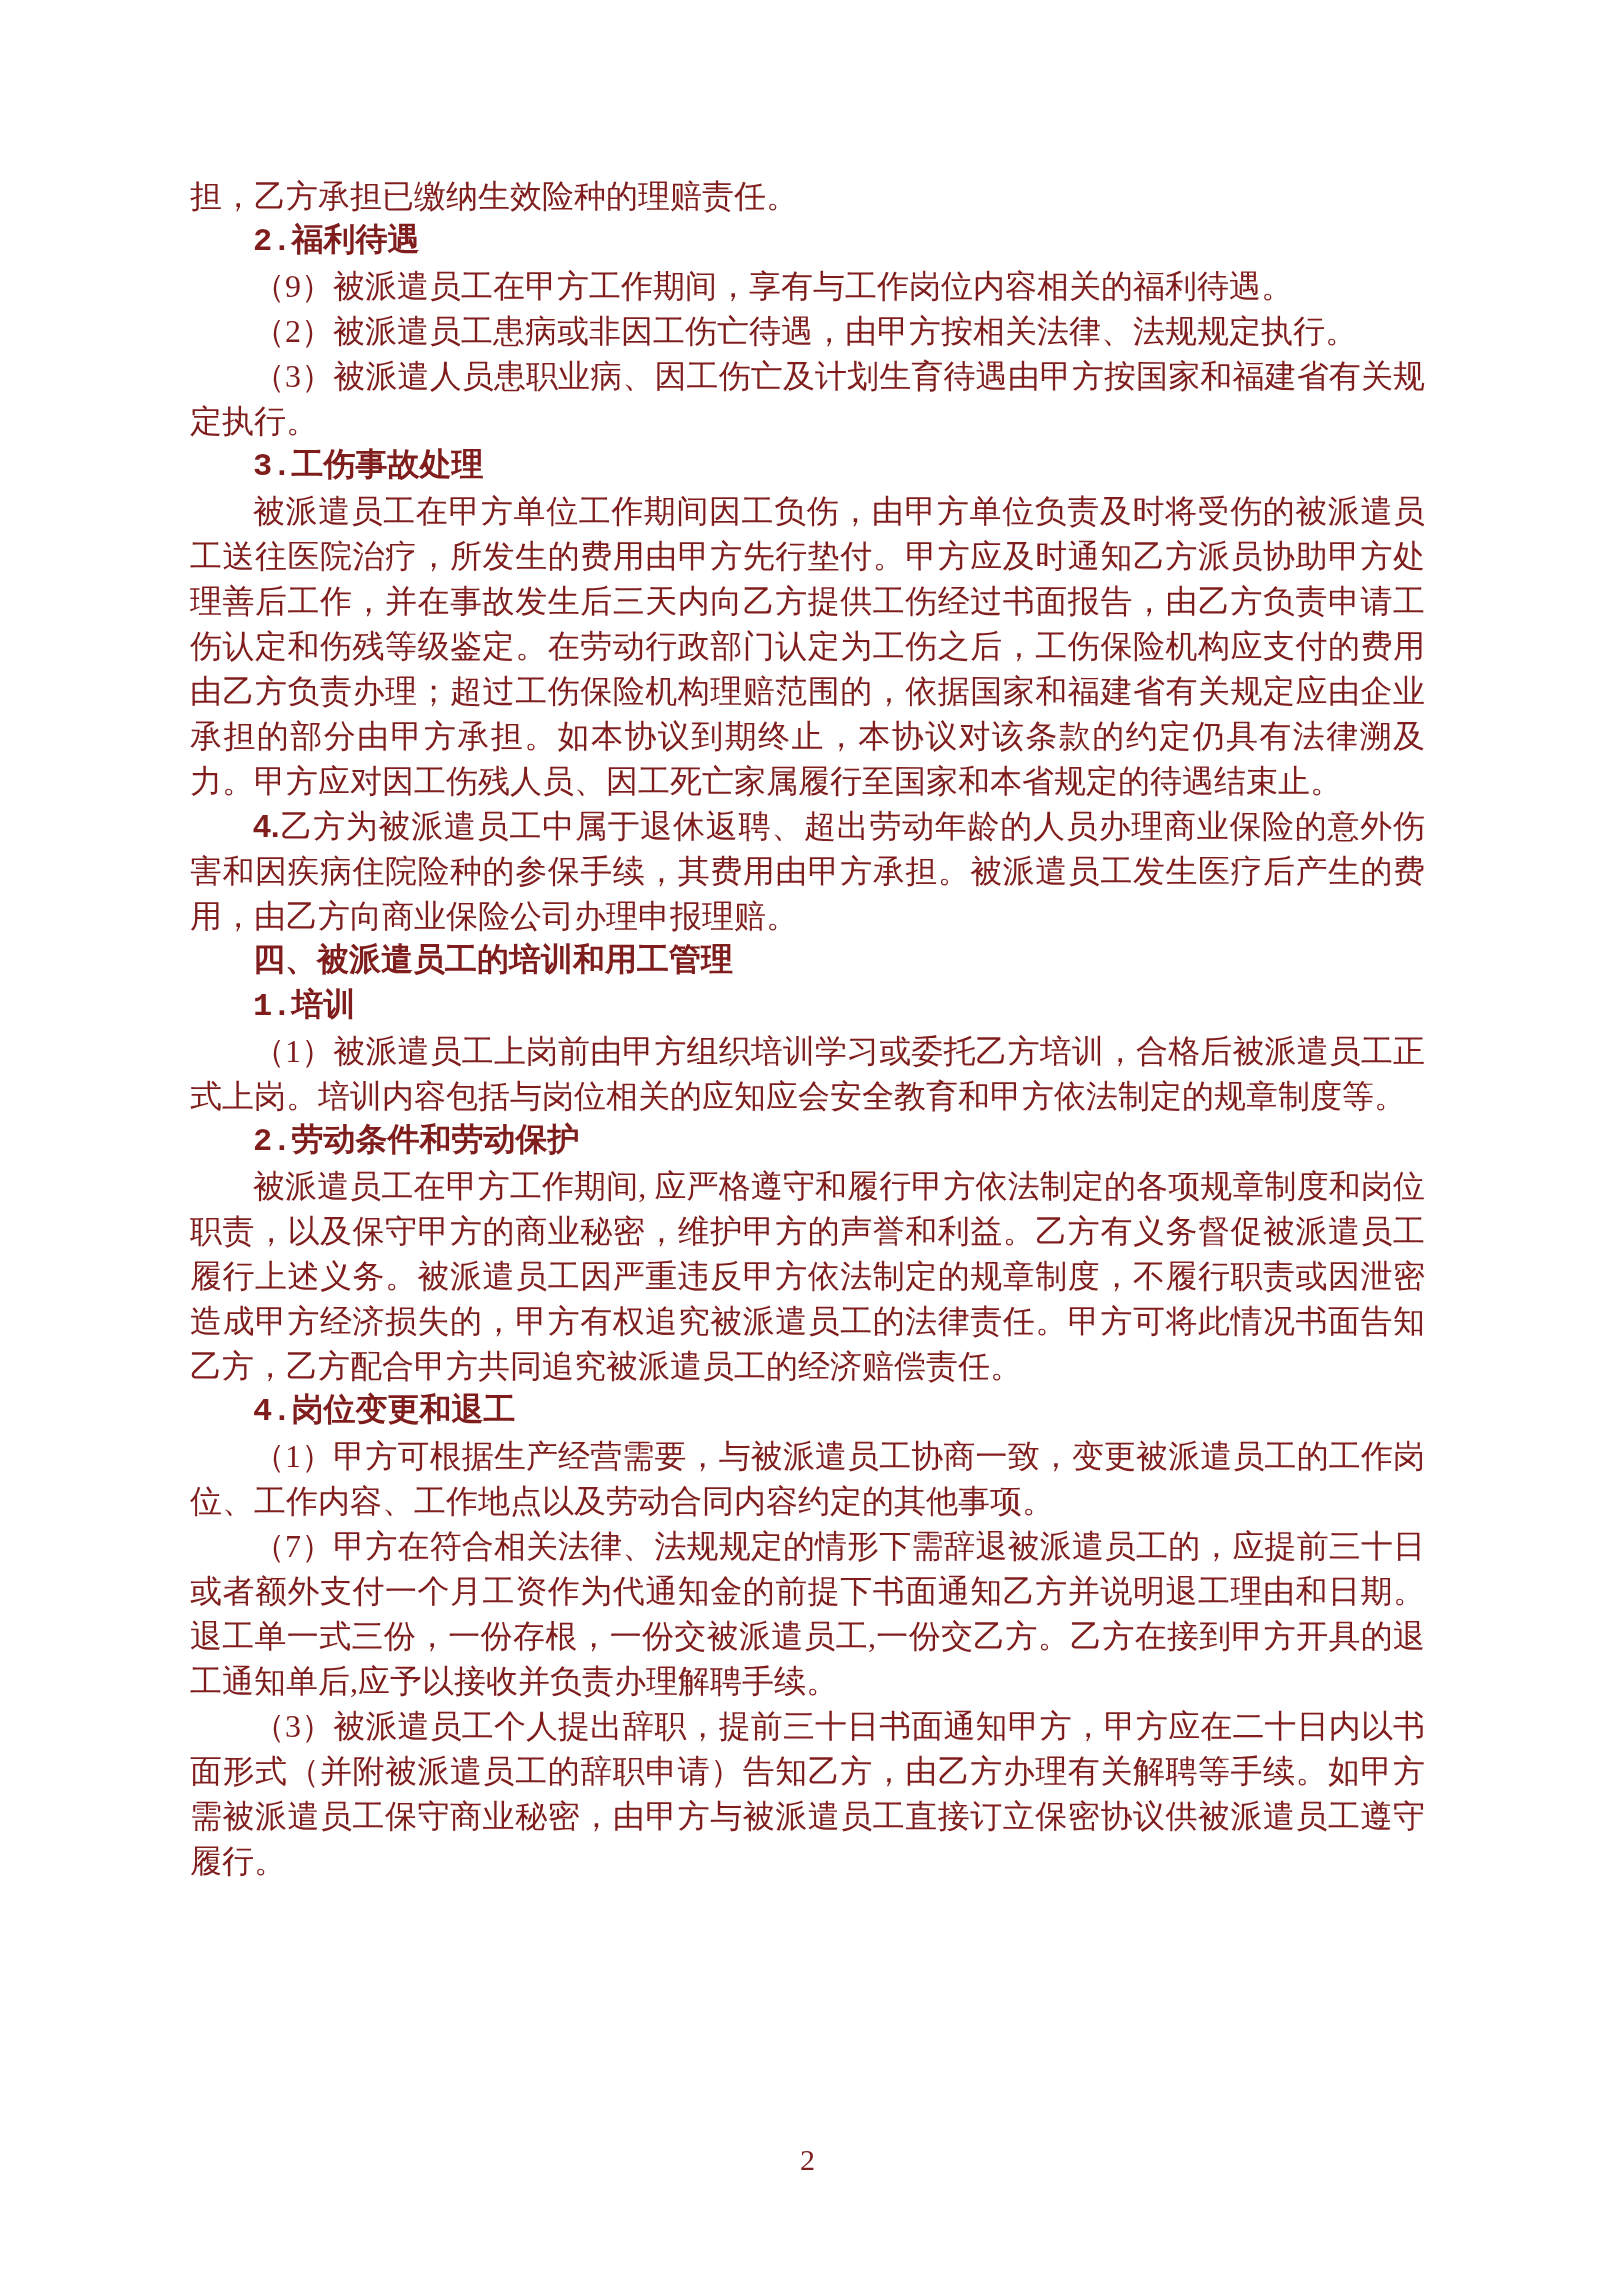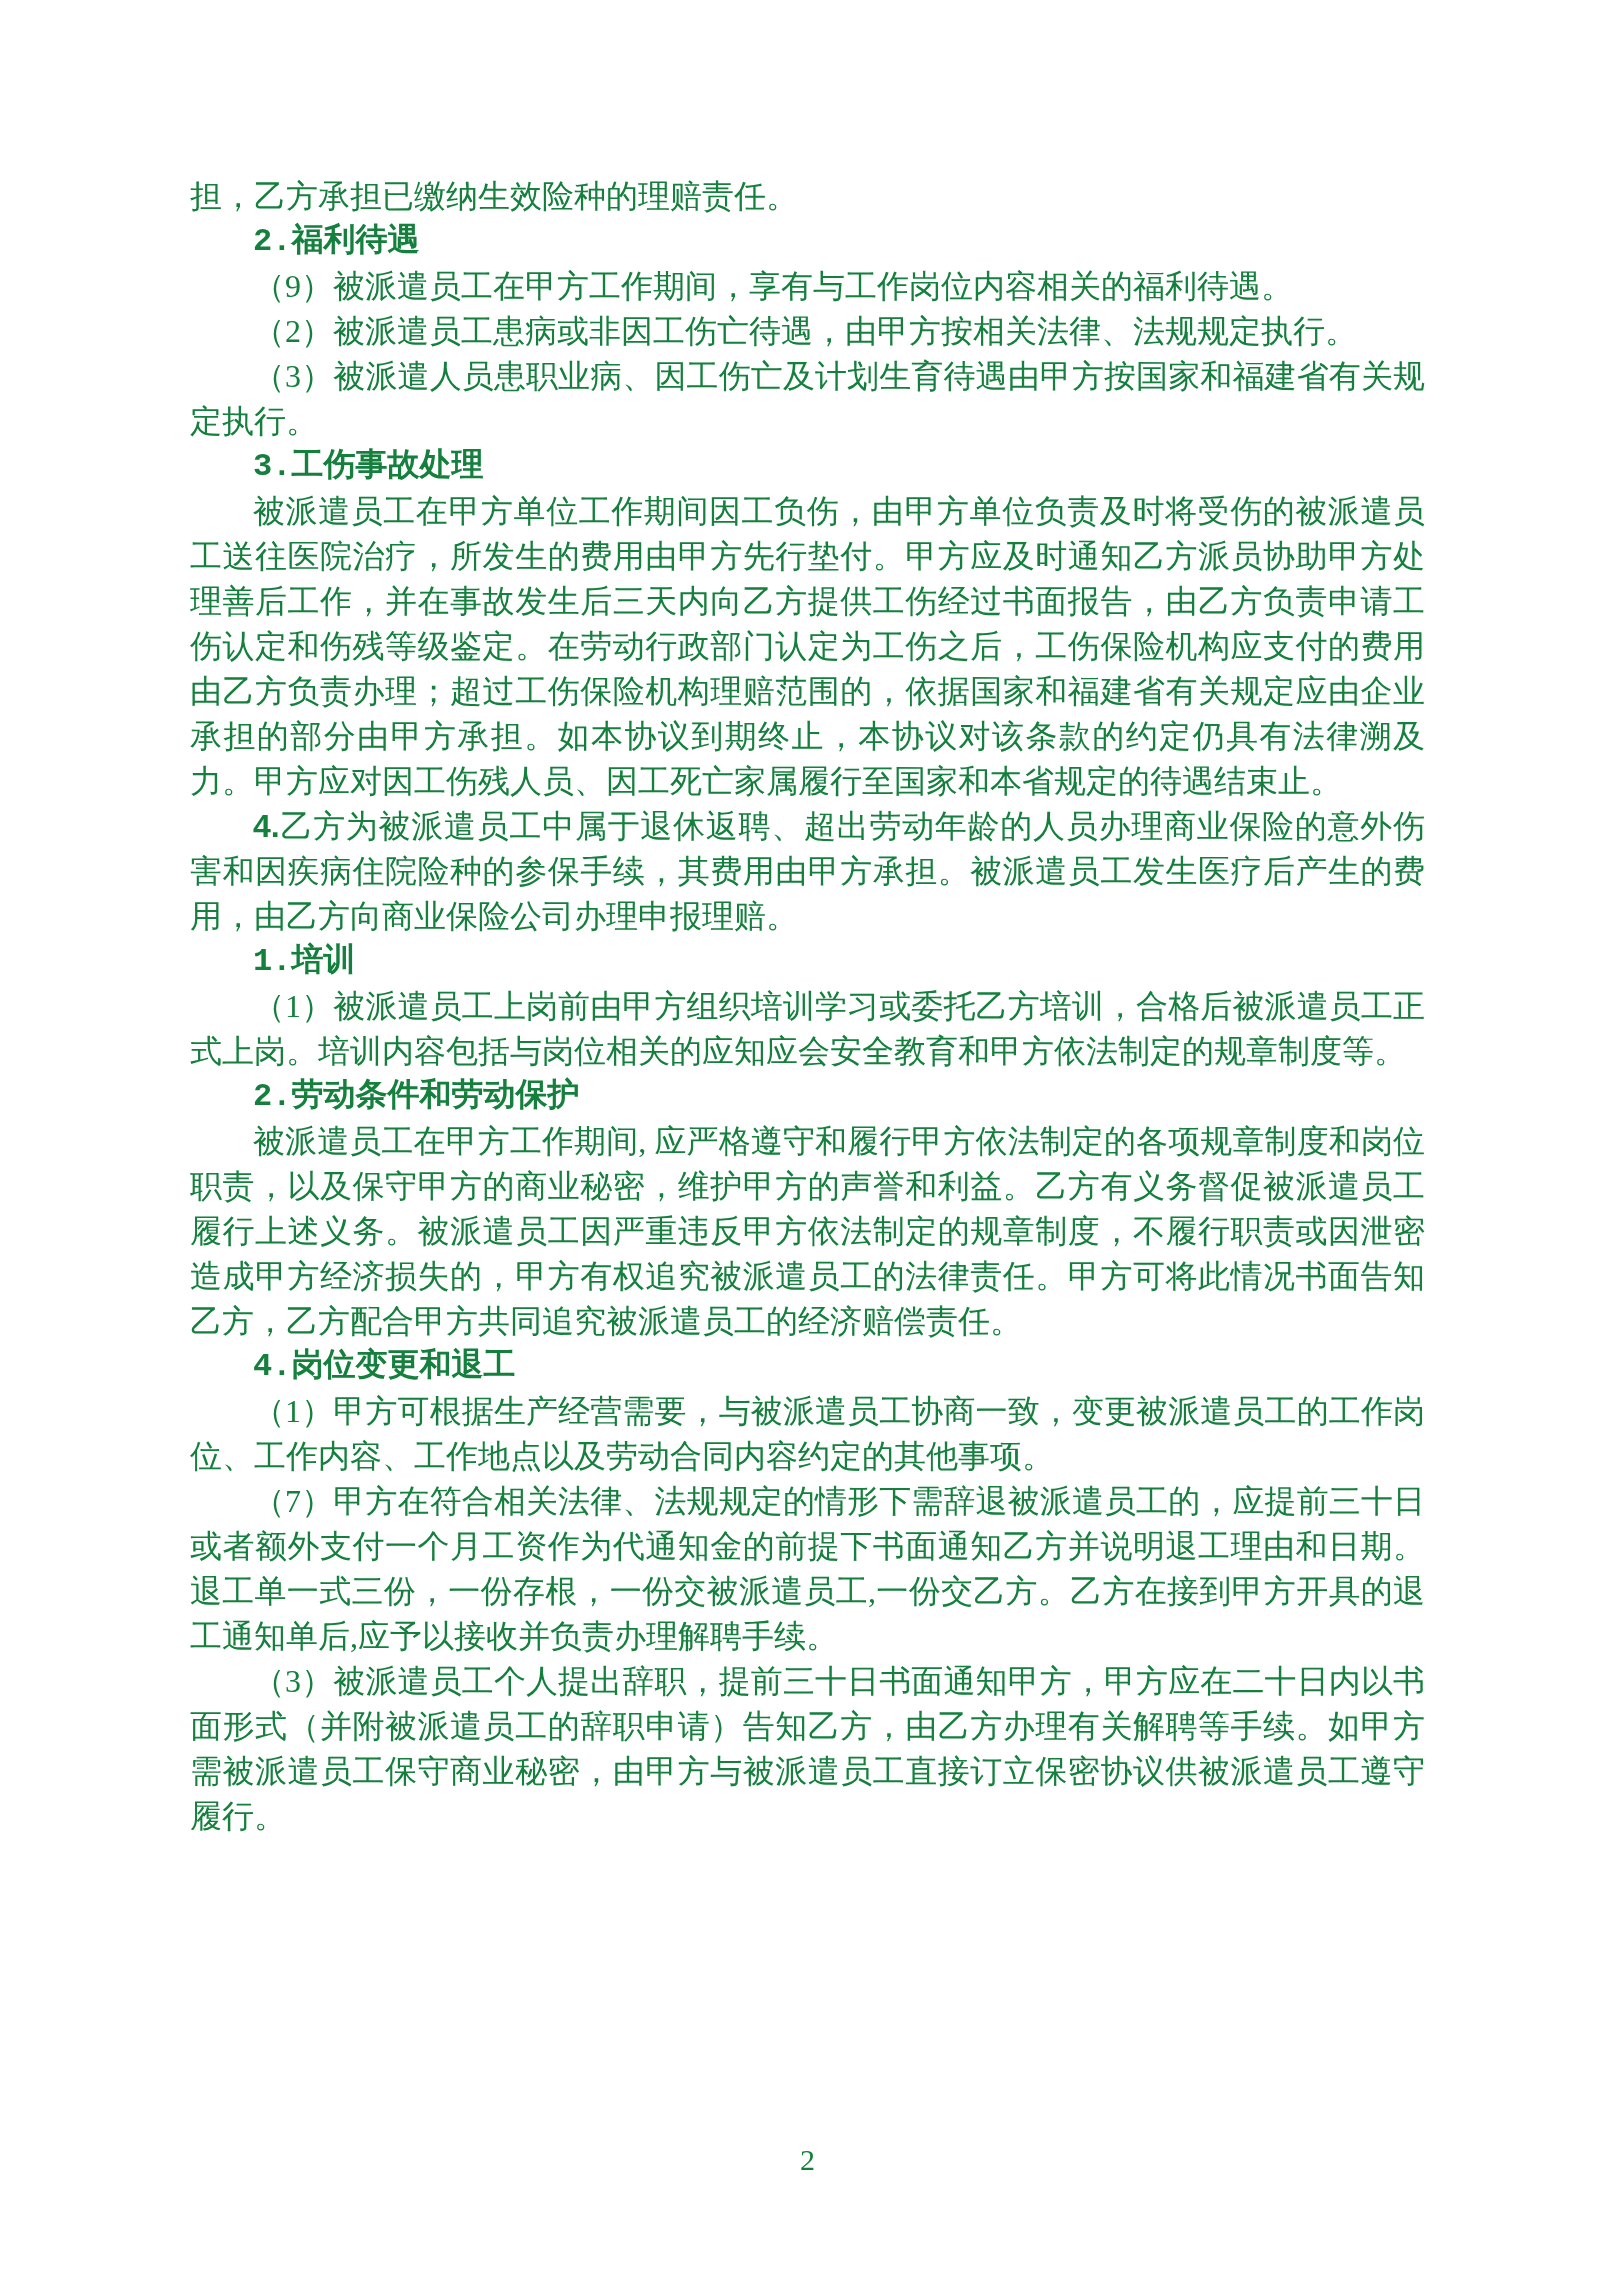--- a/index.html
+++ b/index.html
@@ -3,21 +3,21 @@
 <meta charset="utf-8">
 <style>
   * { margin: 0; padding: 0; box-sizing: border-box; }
   html, body { background: #ffffff; }
   .page {
     position: relative;
     width: 1615px;
     height: 2285px;
     margin: 0 auto;
     background: #ffffff;
-    color: #15803d;
+    color: #7f1d1d;
     font-family: "Liberation Serif", "DejaVu Serif", serif;
     overflow: hidden;
   }
   .content {
     position: absolute;
     top: 174px;
     left: 190px;
     right: 190px;
   }
   .para {
@@ -52,20 +52,21 @@
 <div class="page">
   <div class="content">
       <p class="para">担，乙方承担已缴纳生效险种的理赔责任。</p>
       <p class="para heading indent">2.福利待遇</p>
       <p class="para indent">（9）被派遣员工在甲方工作期间，享有与工作岗位内容相关的福利待遇。</p>
       <p class="para indent">（2）被派遣员工患病或非因工伤亡待遇，由甲方按相关法律、法规规定执行。</p>
       <p class="para indent">（3）被派遣人员患职业病、因工伤亡及计划生育待遇由甲方按国家和福建省有关规定执行。</p>
       <p class="para heading indent">3.工伤事故处理</p>
       <p class="para indent">被派遣员工在甲方单位工作期间因工负伤，由甲方单位负责及时将受伤的被派遣员工送往医院治疗，所发生的费用由甲方先行垫付。甲方应及时通知乙方派员协助甲方处理善后工作，并在事故发生后三天内向乙方提供工伤经过书面报告，由乙方负责申请工伤认定和伤残等级鉴定。在劳动行政部门认定为工伤之后，工伤保险机构应支付的费用由乙方负责办理；超过工伤保险机构理赔范围的，依据国家和福建省有关规定应由企业承担的部分由甲方承担。如本协议到期终止，本协议对该条款的约定仍具有法律溯及力。甲方应对因工伤残人员、因工死亡家属履行至国家和本省规定的待遇结束止。</p>
       <p class="para indent"><b>4.</b>乙方为被派遣员工中属于退休返聘、超出劳动年龄的人员办理商业保险的意外伤害和因疾病住院险种的参保手续，其费用由甲方承担。被派遣员工发生医疗后产生的费用，由乙方向商业保险公司办理申报理赔。</p>
+      <p class="para heading indent">四、被派遣员工的培训和用工管理</p>
       <p class="para heading indent">1.培训</p>
       <p class="para indent">（1）被派遣员工上岗前由甲方组织培训学习或委托乙方培训，合格后被派遣员工正式上岗。培训内容包括与岗位相关的应知应会安全教育和甲方依法制定的规章制度等。</p>
       <p class="para heading indent">2.劳动条件和劳动保护</p>
       <p class="para indent">被派遣员工在甲方工作期间, 应严格遵守和履行甲方依法制定的各项规章制度和岗位职责，以及保守甲方的商业秘密，维护甲方的声誉和利益。乙方有义务督促被派遣员工履行上述义务。被派遣员工因严重违反甲方依法制定的规章制度，不履行职责或因泄密造成甲方经济损失的，甲方有权追究被派遣员工的法律责任。甲方可将此情况书面告知乙方，乙方配合甲方共同追究被派遣员工的经济赔偿责任。</p>
       <p class="para heading indent">4.岗位变更和退工</p>
       <p class="para indent">（1）甲方可根据生产经营需要，与被派遣员工协商一致，变更被派遣员工的工作岗位、工作内容、工作地点以及劳动合同内容约定的其他事项。</p>
       <p class="para indent">（7）甲方在符合相关法律、法规规定的情形下需辞退被派遣员工的，应提前三十日或者额外支付一个月工资作为代通知金的前提下书面通知乙方并说明退工理由和日期。退工单一式三份，一份存根，一份交被派遣员工,一份交乙方。乙方在接到甲方开具的退工通知单后,应予以接收并负责办理解聘手续。</p>
       <p class="para indent">（3）被派遣员工个人提出辞职，提前三十日书面通知甲方，甲方应在二十日内以书面形式（并附被派遣员工的辞职申请）告知乙方，由乙方办理有关解聘等手续。如甲方需被派遣员工保守商业秘密，由甲方与被派遣员工直接订立保密协议供被派遣员工遵守履行。</p>
     </div>
   <div class="footer">

